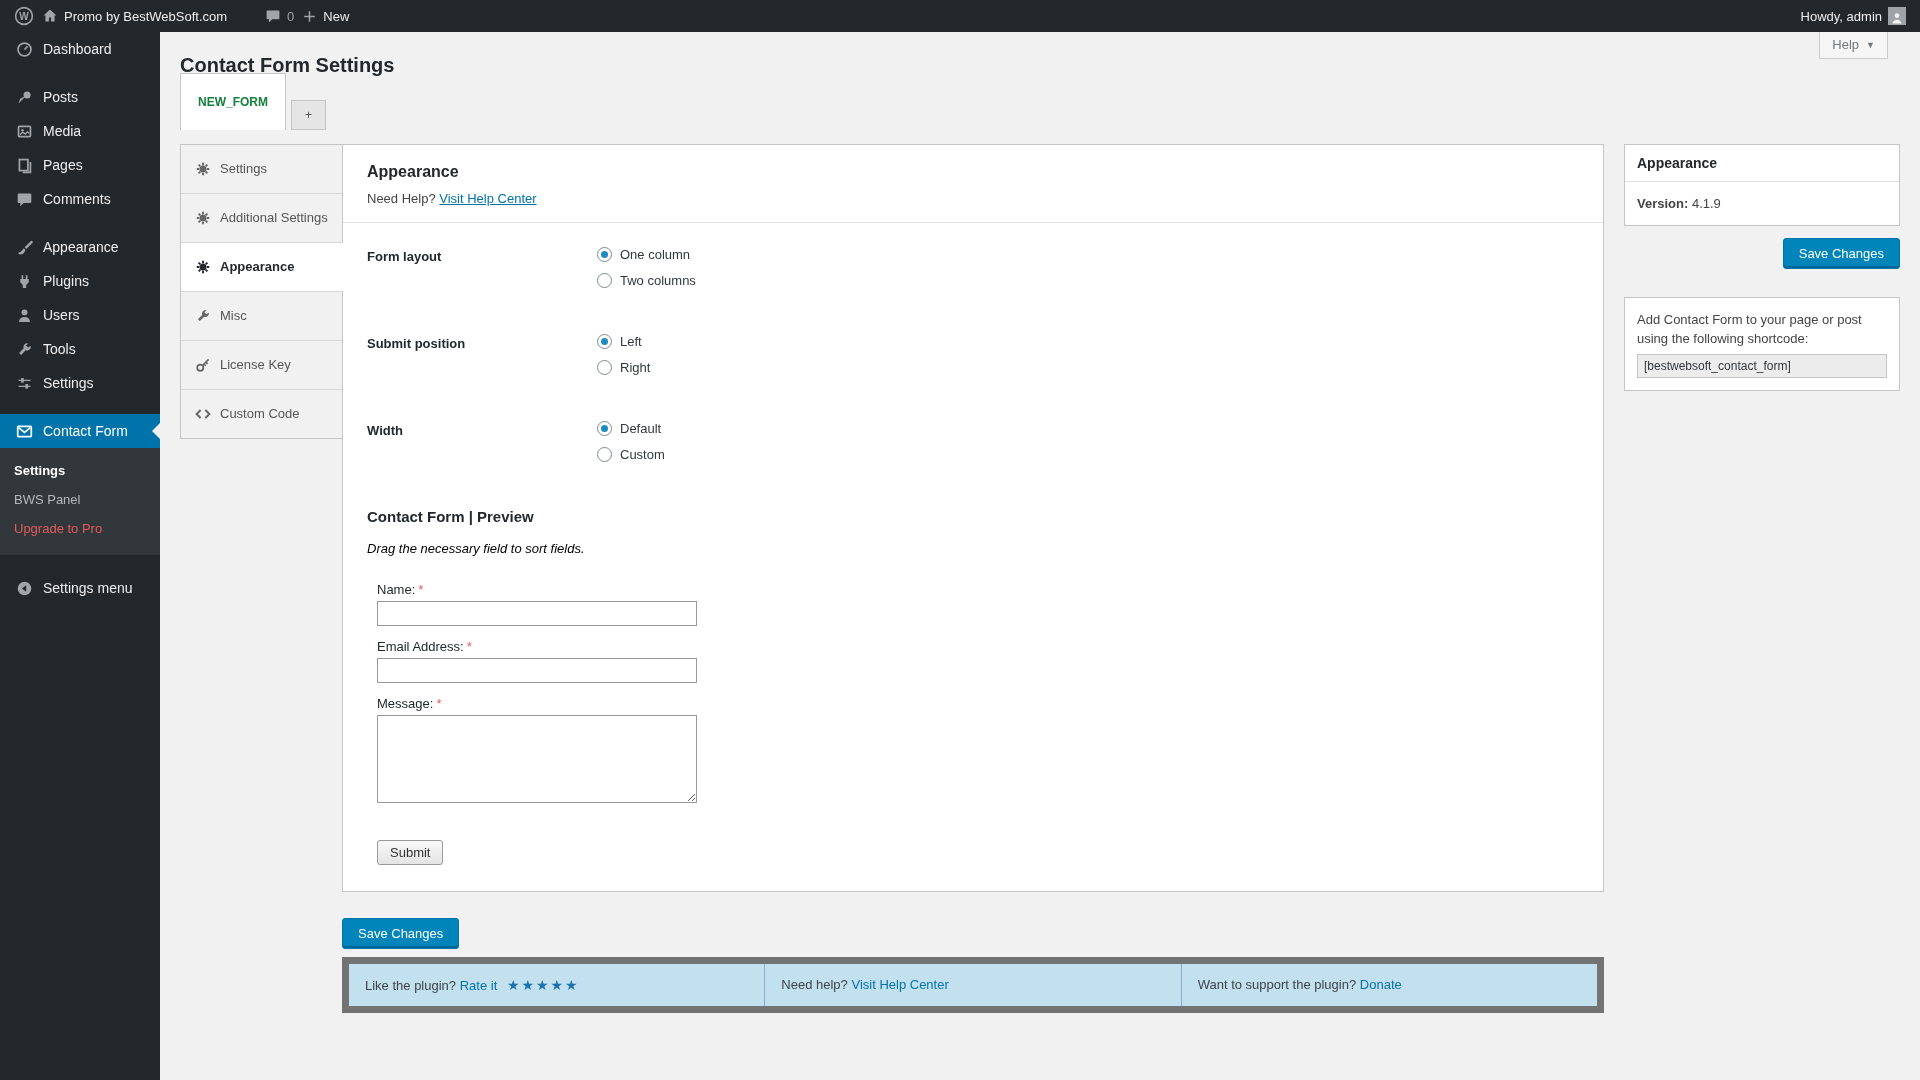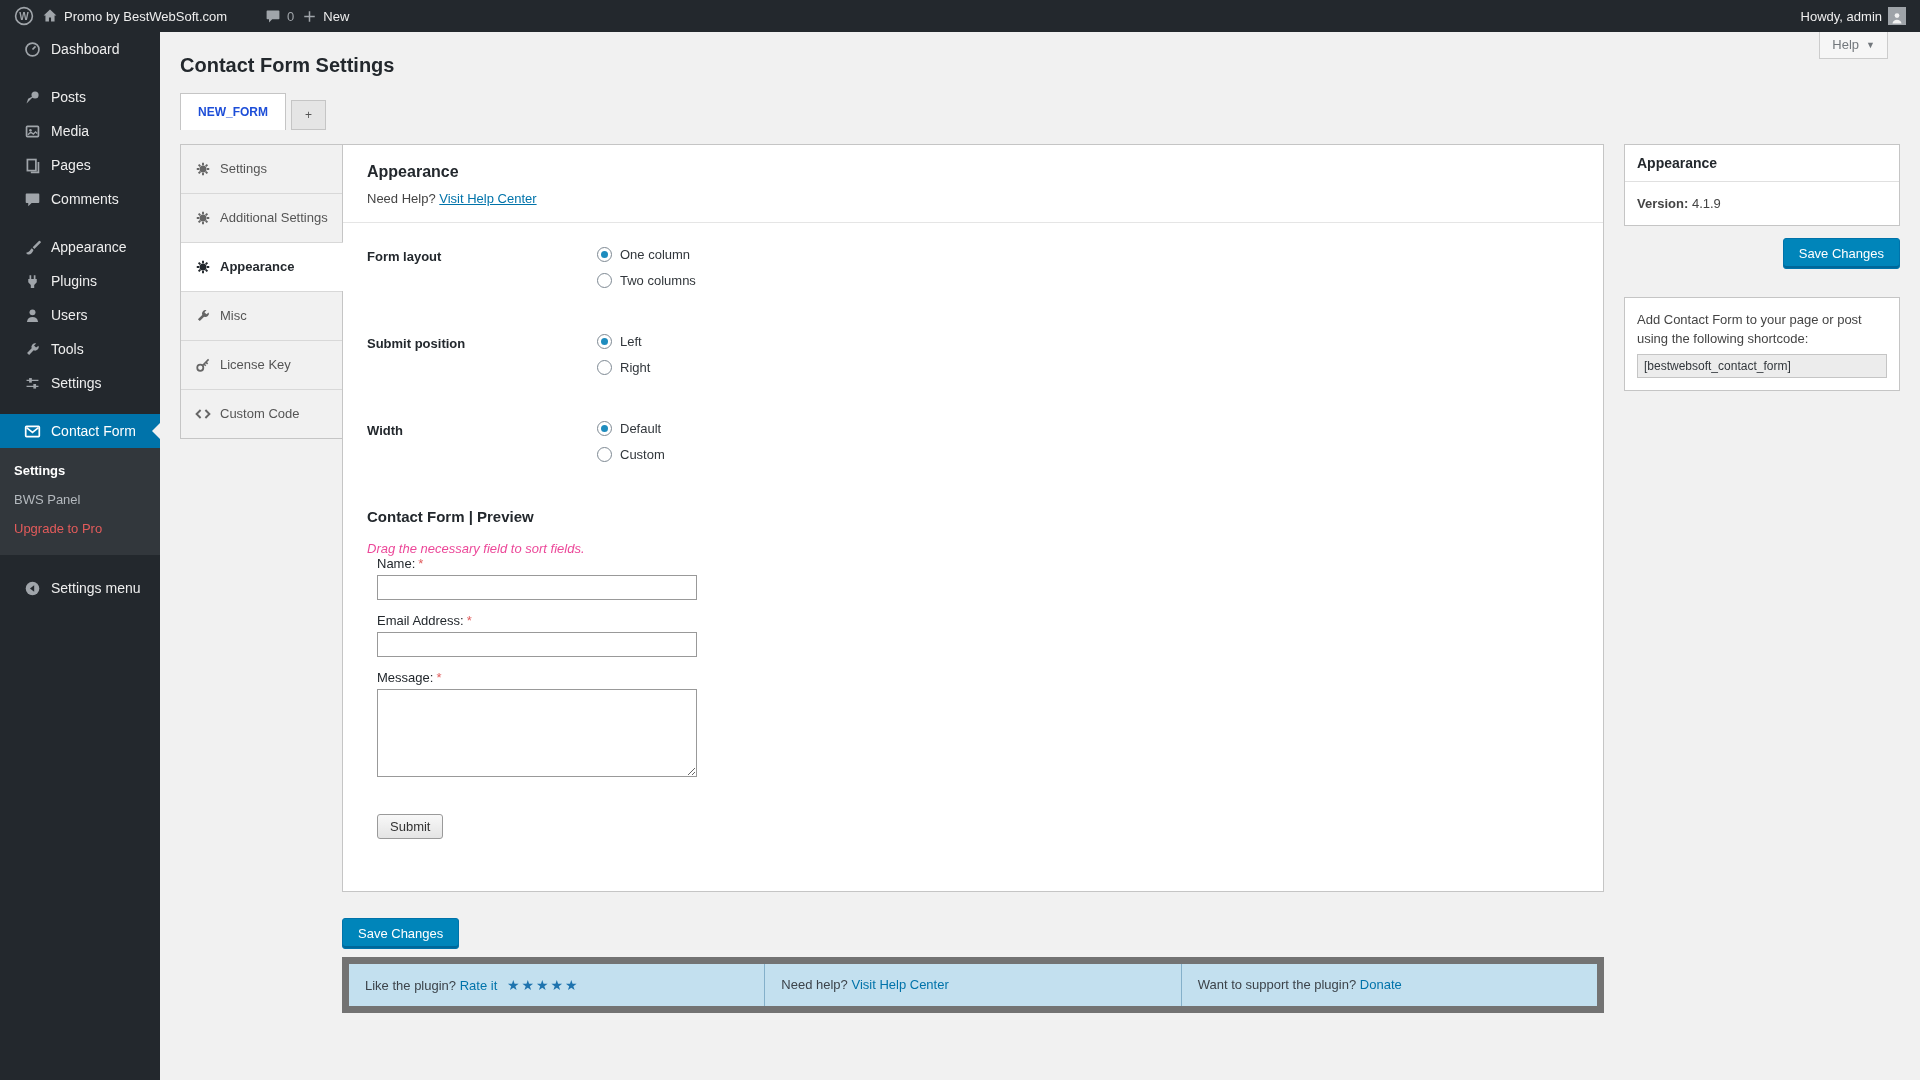--- a/index.html
+++ b/index.html
@@ -21,21 +21,21 @@
   .ab-comments { margin-left:30px; }
   .ab-right { margin-left:auto; display:flex; align-items:center; gap:8px; }
   .avatar { width:18px; height:18px; background:#9ea3a8; display:flex; align-items:flex-end; justify-content:center; }
 
   
   #layout { display:flex; height:1048px; }
 
   
   #sidebar { width:160px; background:#23282d; flex-shrink:0; font-size:14px; }
   .menu-item {
-    display:flex; align-items:center; gap:10px; padding:8px 10px 8px 24px;
+    display:flex; align-items:center; gap:10px; padding:8px 10px 8px 16px;
     color:#eee; cursor:pointer; line-height:18px;
   }
   .menu-item .mi-icon { color:#a0a5aa; flex-shrink:0; }
   .menu-item.active { background:#0073aa; color:#fff; position:relative; }
   .menu-item.active .mi-icon { color:#fff; }
   .menu-item.active::after {
     content:''; position:absolute; right:0; top:50%; margin-top:-8px;
     border:8px solid transparent; border-right-color:#f1f1f1;
   }
   .menu-gap { margin-top:14px; }
@@ -54,21 +54,21 @@
     color:#72777c; display:flex; align-items:center; gap:7px; cursor:pointer; font-size:13px;
   }
   #help-btn .arrow { font-size:9px; color:#72777c; }
   h1.page-title { font-size:20px; font-weight:700; color:#23282d; padding:22px 0 16px; }
 
   .tabs { display:flex; align-items:flex-end; gap:5px; height:37px; }
   .tab {
     background:#e5e5e5; border:1px solid #c5c5c5; color:#555;
     padding:7px 13px; cursor:pointer; font-size:12px;
   }
-  .tab.active { background:#fff; font-weight:bold; color:#1d4ed8; padding:11px 17px; border-bottom:none; }
+  .tab.active { background:#fff; font-weight:bold; color:#15803d; padding:21px 17px; border-bottom:none; }
 
   #columns { display:flex; align-items:flex-start; margin-top:14px; }
 
   
   .settings-nav { width:162px; flex-shrink:0; border:1px solid #c5c5c5; border-right:none; }
   .snav-item {
     display:flex; align-items:center; gap:9px; padding:16px 10px 16px 14px;
     color:#555; cursor:pointer; border-top:1px solid #d8d8d8; line-height:16px;
   }
   .snav-item:first-child { border-top:none; }
@@ -97,21 +97,21 @@
   .radio {
     width:15px; height:15px; border:1px solid #7e8993; border-radius:50%;
     background:#fff; position:relative; flex-shrink:0; cursor:pointer;
   }
   .radio.checked::after {
     content:''; position:absolute; left:3px; top:3px; width:7px; height:7px;
     border-radius:50%; background:#1e8cbe;
   }
 
   .preview-title { font-size:15px; font-weight:bold; color:#23282d; margin:14px 0 16px; }
-  .preview-note { font-style:italic; color:#ec4899; }
+  .preview-note { font-style:italic; color:#000000; margin-bottom:26px; }
   .pv-field { margin-bottom:13px; padding-left:10px; }
   .pv-label { display:block; color:#23282d; margin-bottom:4px; }
   .req { color:#e05d5d; margin-left:3px; }
   .pv-input {
     width:320px; height:25px; border:1px solid #999; background:#fff; padding:2px 5px;
     font-family:inherit; font-size:13px;
   }
   .pv-textarea { width:320px; height:88px; border:1px solid #999; background:#fff; resize:both; font-family:inherit; }
   .pv-submit {
     margin-left:10px; margin-top:21px; padding:4px 12px; font-size:13px; color:#333;

